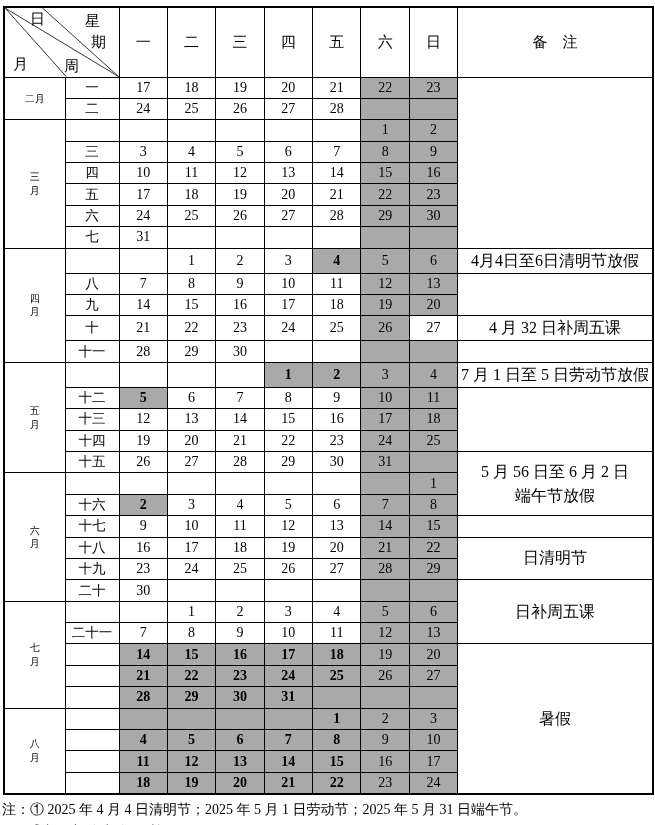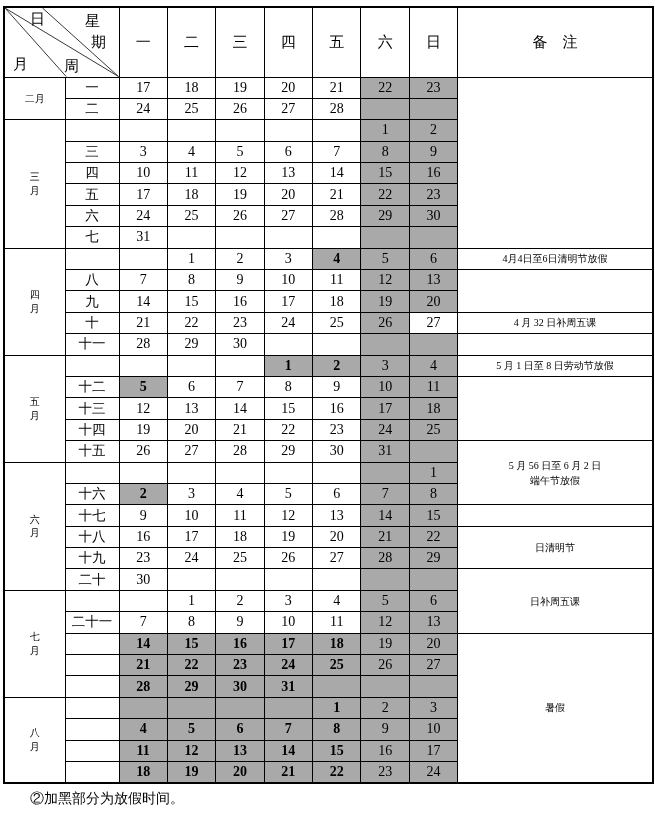--- a/index.html
+++ b/index.html
@@ -33,21 +33,21 @@
   .c-qi{left:86px;top:27px;}
   .c-yue{left:8px;top:49px;}
   .c-zhou{left:59px;top:51px;}
   th.dayh{font-size:15px;}
   th.remarkh{font-size:15px;white-space:pre;}
   td.month{font-size:10px;white-space:pre-line;line-height:1.35;}
   td.week{font-size:13.5px;white-space:nowrap;}
   td.day{font-size:14px;}
   td.day.shaded{background:#a9a9a9;}
   td.day.holiday{font-weight:bold;}
-  td.remark{font-size:10px;white-space:pre-line;line-height:1.5;}
+  td.remark{font-size:16px;white-space:pre-line;line-height:1.5;}
   .notes{margin:4px 0 0 2px;font-size:14px;line-height:1.6;}
   .notes .n2{margin-left:28px;}
 </style>
 </head>
 <body>
 
 <div class="page">
 
   <table class="cal">
     <colgroup>
@@ -231,21 +231,21 @@
           <td class="month" rowspan="5">五
 月</td>
           <td class="week"></td>
           <td class="day"></td>
           <td class="day"></td>
           <td class="day"></td>
           <td class="day shaded holiday">1</td>
           <td class="day shaded holiday">2</td>
           <td class="day shaded">3</td>
           <td class="day shaded">4</td>
-          <td class="remark" rowspan="1">5 月 1 日至 8 日劳动节放假</td>
+          <td class="remark" rowspan="1">7 月 1 日至 5 日劳动节放假</td>
         </tr>
         <tr>
           <td class="week">十二</td>
           <td class="day shaded holiday">5</td>
           <td class="day">6</td>
           <td class="day">7</td>
           <td class="day">8</td>
           <td class="day">9</td>
           <td class="day shaded">10</td>
           <td class="day shaded">11</td>
@@ -440,16 +440,17 @@
           <td class="day shaded holiday">20</td>
           <td class="day shaded holiday">21</td>
           <td class="day shaded holiday">22</td>
           <td class="day shaded">23</td>
           <td class="day shaded">24</td>
         </tr>
       </tbody>
   </table>
 
   <div class="notes">
+    <div class="n1">注：① 2025 年 4 月 4 日清明节；2025 年 5 月 1 日劳动节；2025 年 5 月 31 日端午节。</div>
     <div class="n2">②加黑部分为放假时间。</div>
   </div>
 
 </div>
 
 </body></html>

